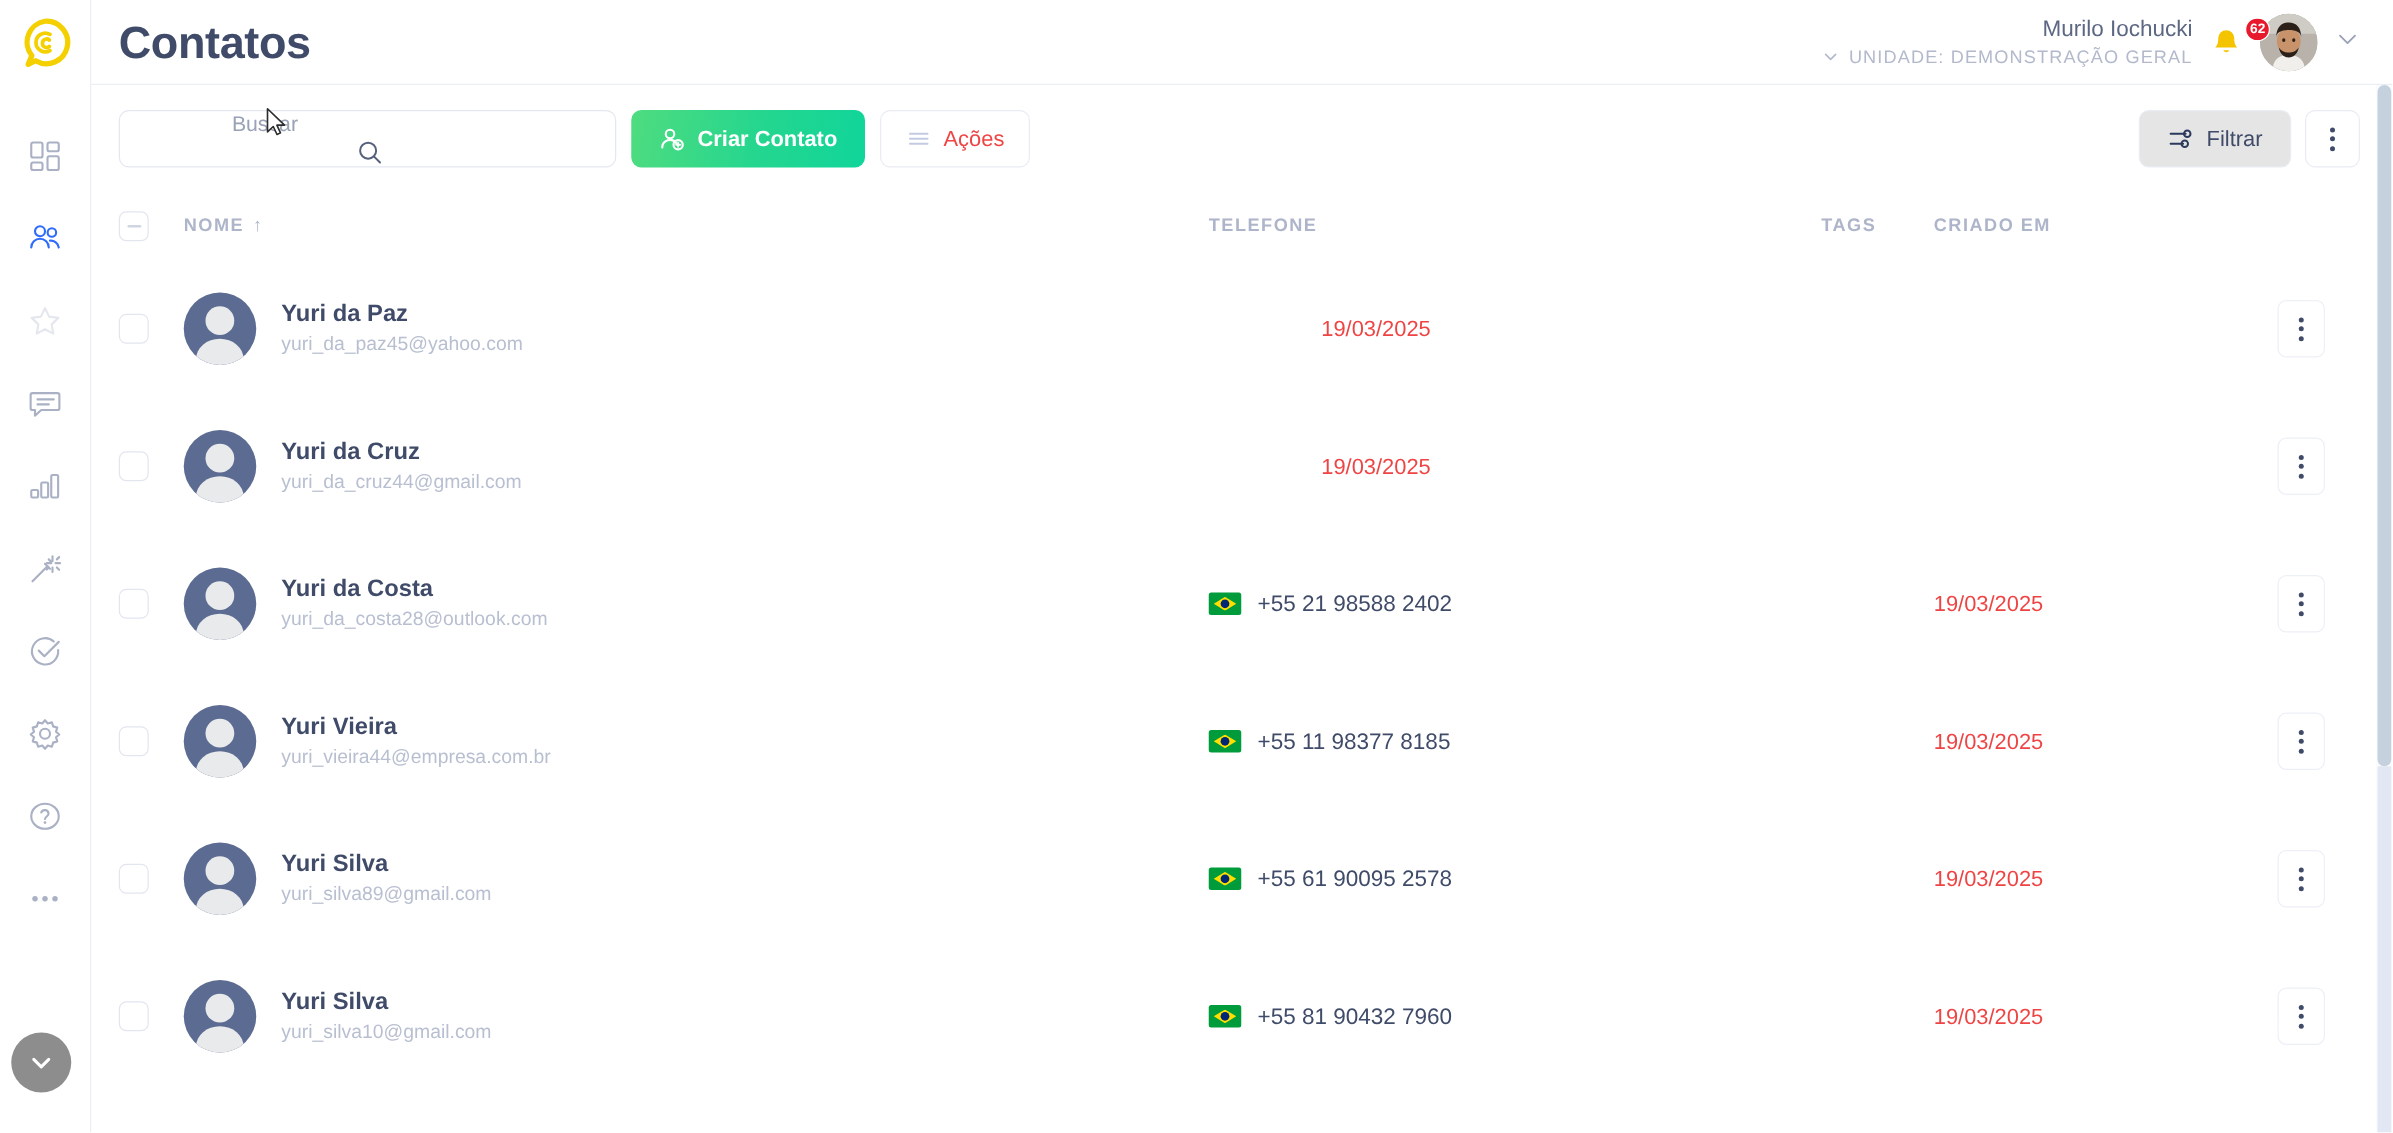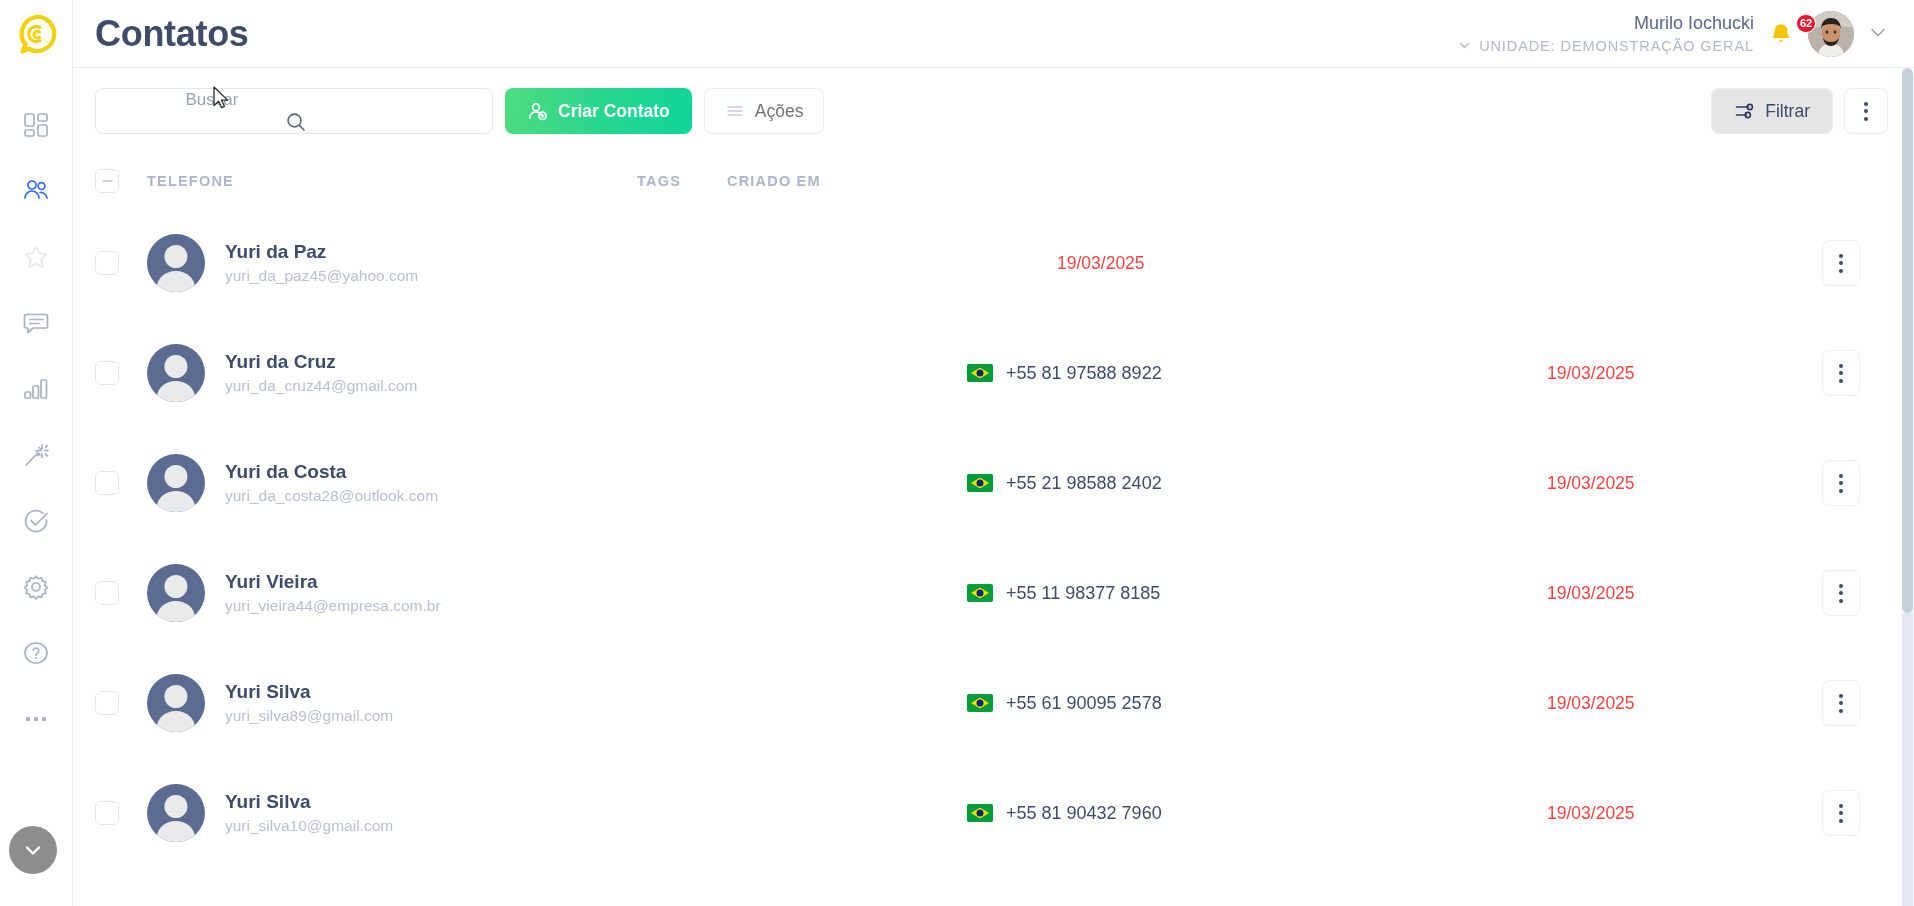--- a/index.html
+++ b/index.html
@@ -117,21 +117,21 @@
     height: 46px; padding: 0 22px;
     border: none; border-radius: 8px;
     background: linear-gradient(100deg, #4fdc7f 0%, #24d68f 55%, #10d59a 100%);
     color: #fff; font-size: 17.5px; font-weight: 600;
     display: flex; align-items: center; gap: 10px; cursor: pointer;
     font-family: "Liberation Sans", sans-serif;
   }
   .btn-actions {
     height: 46px; padding: 0 20px;
     border: 1px solid #e9ecf3; border-radius: 8px; background: #fff;
-    color: #737373; font-size: 17.5px;
+    color: #ef4444; font-size: 17.5px;
     display: flex; align-items: center; gap: 10px; cursor: default;
     font-family: "Liberation Sans", sans-serif;
   }
   .toolbar-right { display: flex; align-items: center; gap: 11px; }
   .btn-filter {
     height: 46px; padding: 0 22px;
     border: 1px solid #e9ecf3; border-radius: 8px; background: #e5e5e5;
     color: #3f4b68; font-size: 17.5px;
     display: flex; align-items: center; gap: 10px; cursor: pointer;
     font-family: "Liberation Sans", sans-serif;
@@ -441,20 +441,24 @@
 
     <div class="table-region">
       <div class="table">
 
         <div class="row header">
           <div class="c-check">
             <span class="cb">
               <span class="dash"></span>
             </span>
           </div>
+          <div class="c-name th sortable">
+            <span>NOME</span>
+            <span>↑</span>
+          </div>
           <div class="c-phone th">
             <span>TELEFONE</span>
           </div>
           <div class="c-tags th">
             <span>TAGS</span>
           </div>
           <div class="c-date th">
             <span>CRIADO EM</span>
           </div>
           <div class="c-act"></div>
@@ -498,27 +502,20 @@
     <div class="c-name">
       <span class="avatar">
         <span class="head"></span>
                   <span class="body"></span>
       </span>
       <span class="name-block">
         <span class="contact-name">Yuri da Cruz</span>
         <span class="contact-email">yuri_da_cruz44@gmail.com</span>
       </span>
     </div>
-    <div class="c-phone">
-      <span class="flag">
-        <span class="diamond"></span>
-                  <span class="globe"></span>
-      </span>
-      <span class="phone-text">+55 81 97588 8922</span>
-    </div>
     <div class="c-tags">
       <span></span>
     </div>
     <div class="c-date">
       <span class="date-text">19/03/2025</span>
     </div>
     <div class="c-act">
       <span class="row-kebab">
         <span class="kdots">
           <span class="kdot"></span>

